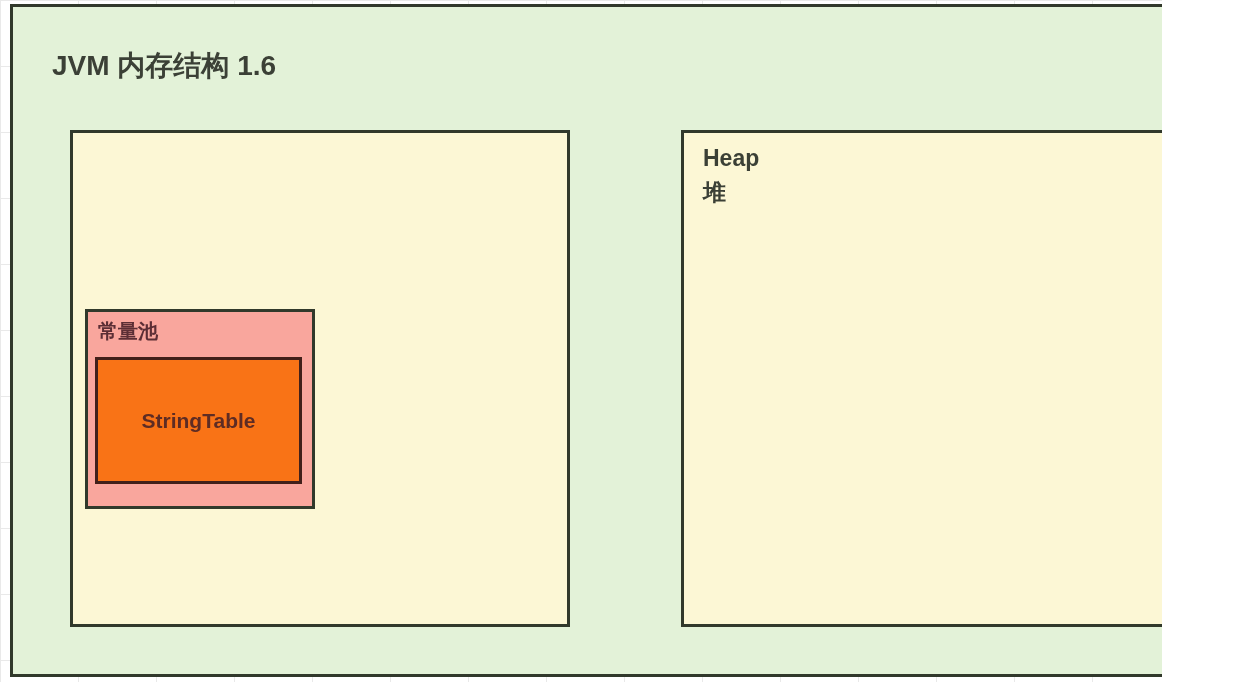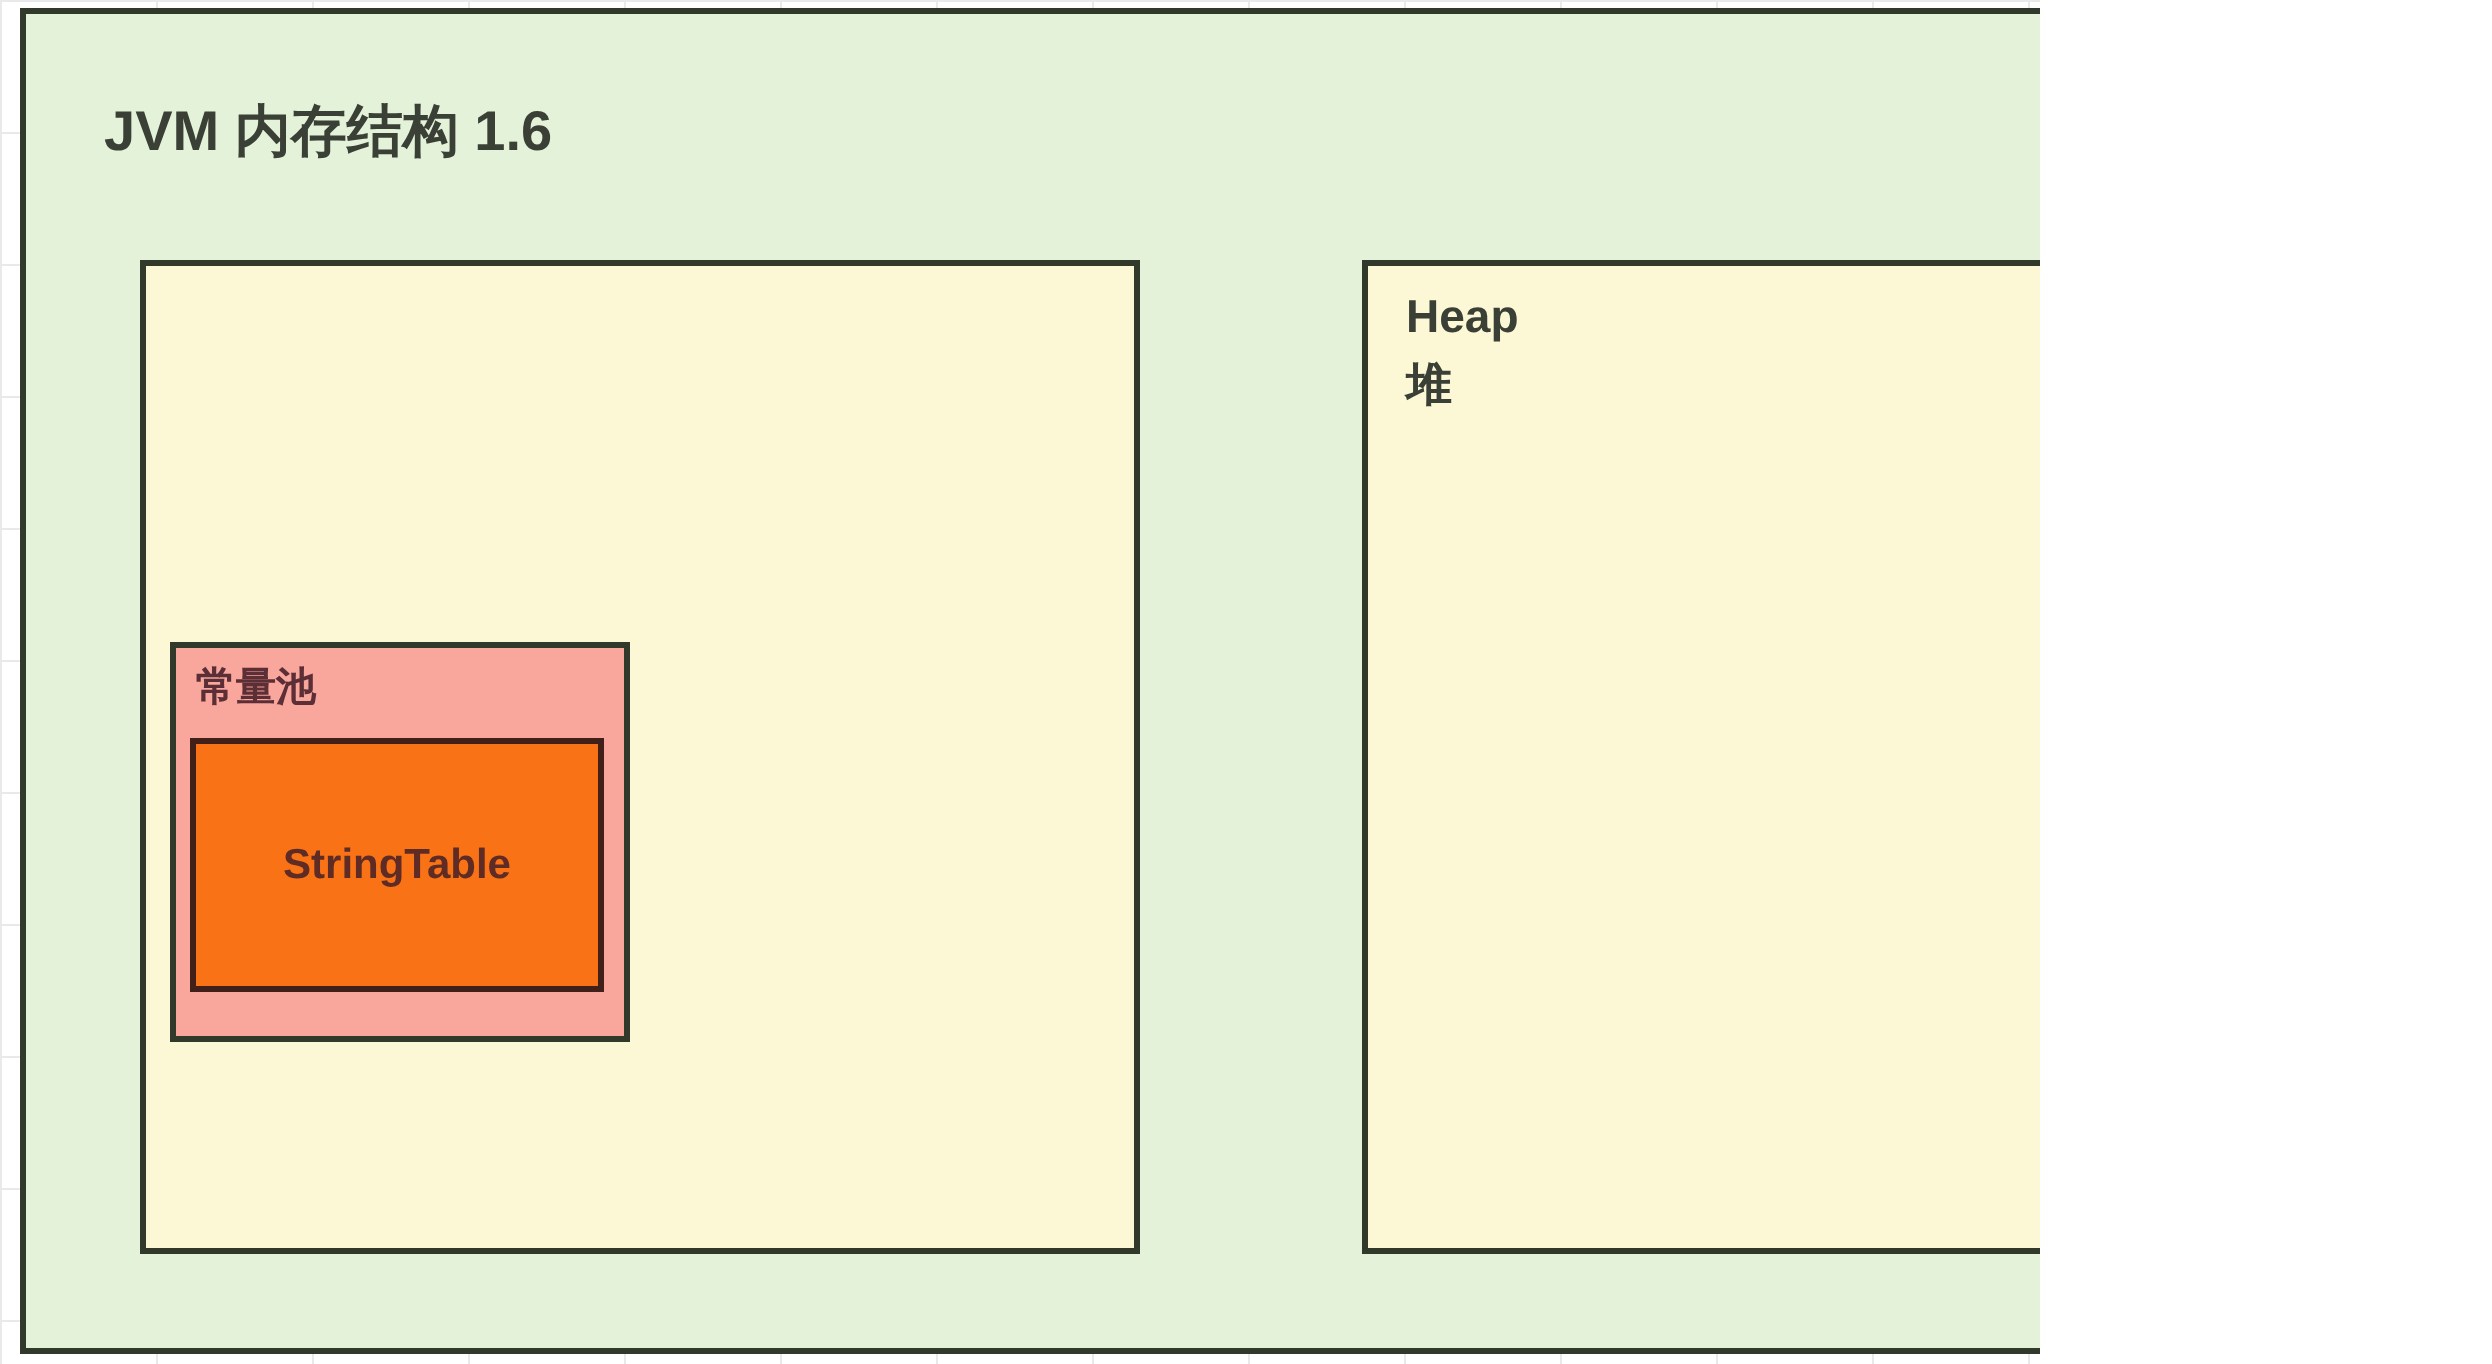--- a/index.html
+++ b/index.html
@@ -2,21 +2,21 @@
 <html><head>
 <meta charset="utf-8">
 <style>
   html, body {
     margin: 0;
     padding: 0;
     font-family: "Liberation Sans", "DejaVu Sans", sans-serif;
   }
   .canvas {
     position: relative;
-    width: 1020px;
+    width: 1162px;
     height: 682px;
     overflow: hidden;
     background-color: #ffffff;
     background-image:
       linear-gradient(to right, #e9e9e9 1px, transparent 1px),
       linear-gradient(to bottom, #e9e9e9 1px, transparent 1px);
     background-size: 78px 66px;
   }
   .panel {
     position: absolute;
@@ -59,21 +59,21 @@
   .box-text {
     padding: 8px 0 0 19px;
     font-size: 23px;
     font-weight: bold;
     line-height: 34px;
     color: #3b4036;
     white-space: nowrap;
   }
   .const-pool {
     left: 12px;
-    top: 188px;
+    top: 176px;
     width: 230px;
     height: 200px;
   }
   .pool-label {
     padding: 6px 0 0 10px;
     font-size: 20px;
     font-weight: bold;
     color: #5c2e35;
   }
   .stringtable {

